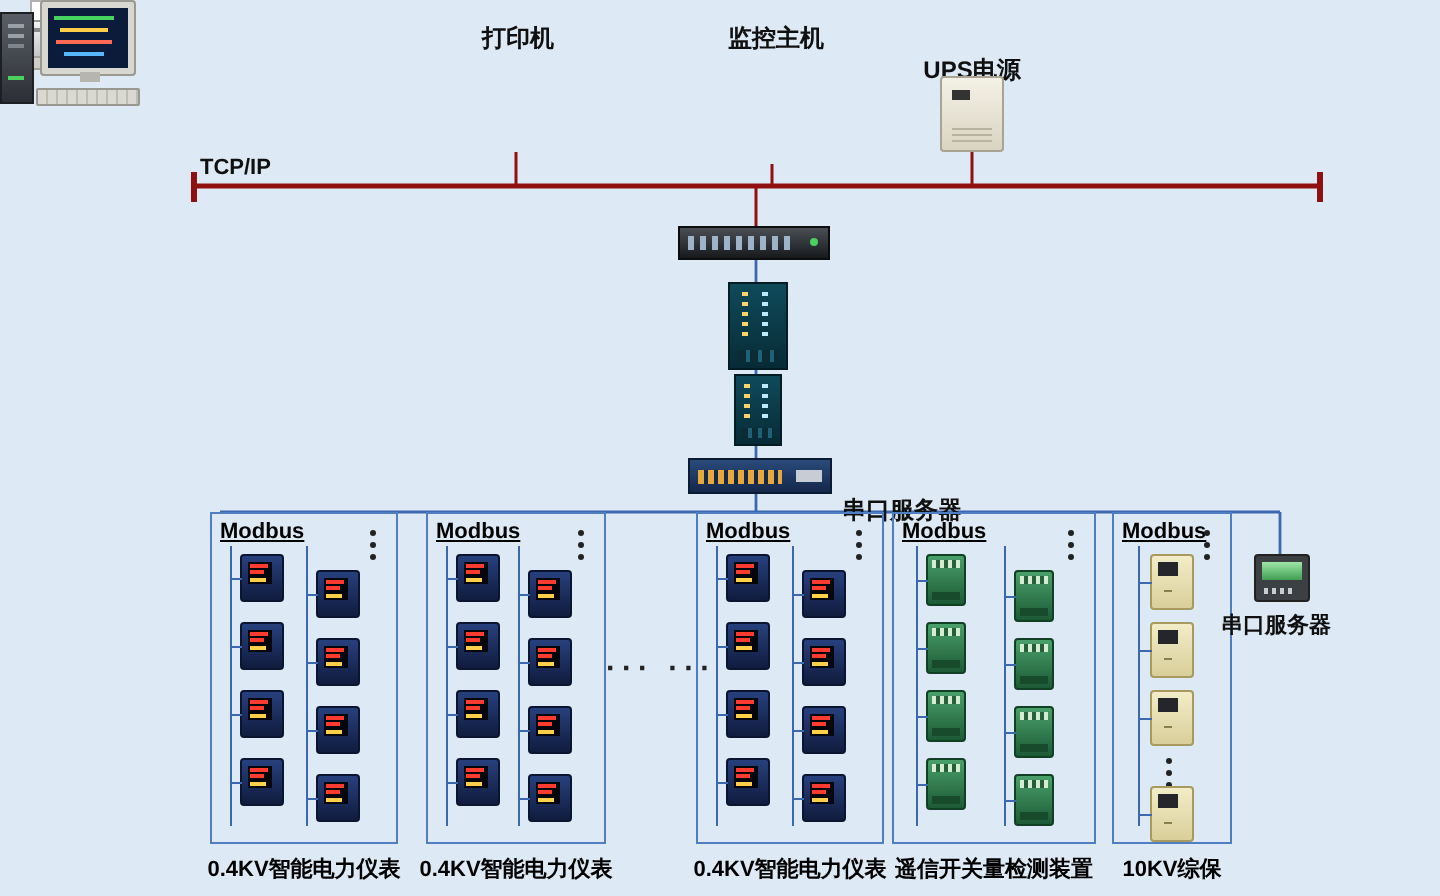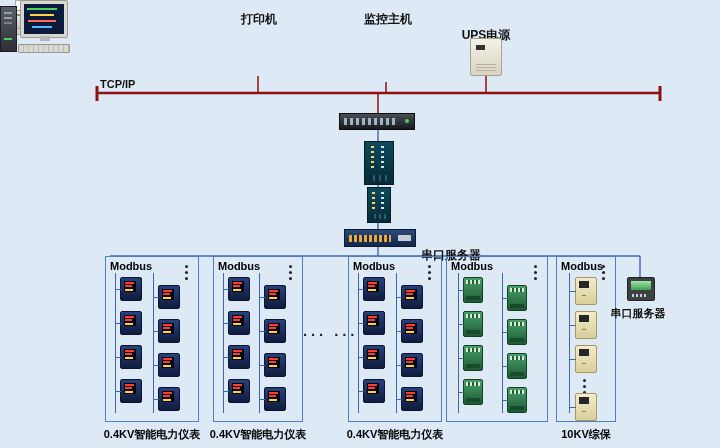--- a/index.html
+++ b/index.html
@@ -69,21 +69,21 @@
        background:repeating-linear-gradient(90deg,#e8a93c 0 3px,#14284a 3px 5px);}
   .serial::before{content:"";position:absolute;right:4px;top:5px;width:13px;height:6px;background:#c8ccd4;}
 
   .generator{left:627px;top:277px;width:26px;height:22px;background:#3d4043;border:1px solid #222;border-radius:2px;}
   .generator::after{content:"";position:absolute;left:3px;top:3px;right:3px;height:9px;background:linear-gradient(#9fe6a8,#3f9e52);}
   .generator::before{content:"";position:absolute;left:4px;bottom:3px;width:16px;height:3px;
        background:repeating-linear-gradient(90deg,#c9ced4 0 2px,transparent 2px 4px);}
 
   
   .section{position:absolute;border:1px solid var(--boxb);}
-  .bus-label{position:absolute;left:4px;top:3px;font-weight:600;font-size:11px;color:#000;white-space:nowrap;}
+  .bus-label{position:absolute;left:4px;top:3px;font-weight:600;font-size:11px;color:#000;white-space:nowrap;text-decoration:underline;}
   .bottom-label{position:absolute;top:calc(100% + 6px);left:50%;transform:translateX(-50%);
        font-weight:bold;font-size:11px;color:#000;white-space:nowrap;}
   .col-line{top:16px;bottom:8px;width:1px;background:var(--net);}
   .vdots{width:3px;height:3px;border-radius:50%;background:#222;box-shadow:0 6px 0 #222,0 12px 0 #222;}
   .gapdots{font-size:15px;font-weight:bold;letter-spacing:3px;color:#222;}
 
   .dev::before{content:"";position:absolute;left:-6px;top:50%;width:6px;height:1px;background:var(--net);}
   .power-meter{width:20px;height:22px;background:linear-gradient(#27407e,#101c3e);border:1px solid #0b1530;border-radius:2px;}
   .power-meter::after{content:"";position:absolute;left:3px;top:3px;width:12px;height:11px;background:#05070d;
        background-image:linear-gradient(#ff3b30,#ff3b30),linear-gradient(#ff3b30,#ff3b30),linear-gradient(#ffcf4a,#ffcf4a);
@@ -204,20 +204,21 @@
         <i class="col-line" style="left: 11px;"></i>
         <i class="dev io-module" style="left: 16px; top: 20px;"></i>
         <i class="dev io-module" style="left: 16px; top: 54px;"></i>
         <i class="dev io-module" style="left: 16px; top: 88px;"></i>
         <i class="dev io-module" style="left: 16px; top: 122px;"></i>
         <i class="col-line" style="left: 55px;"></i>
         <i class="dev io-module" style="left: 60px; top: 28px;"></i>
         <i class="dev io-module" style="left: 60px; top: 62px;"></i>
         <i class="dev io-module" style="left: 60px; top: 96px;"></i>
         <i class="dev io-module" style="left: 60px; top: 130px;"></i>
+        <div class="bottom-label">遥信开关量检测装置</div>
       </div>
       <div class="section" style="left: 556px; top: 256px; width: 58px; height: 164px;">
         <span class="bus-label">Modbus</span>
         <i class="vdots" style="right: 10px; top: 8px; left: auto;"></i>
         <i class="col-line" style="left: 12px;"></i>
         <i class="dev relay" style="left: 18px; top: 20px;"></i>
         <i class="dev relay" style="left: 18px; top: 54px;"></i>
         <i class="dev relay" style="left: 18px; top: 88px;"></i>
         <i class="vdots" style="left: 26px; top: 122px;"></i>
         <i class="dev relay" style="left: 18px; top: 136px;"></i>

